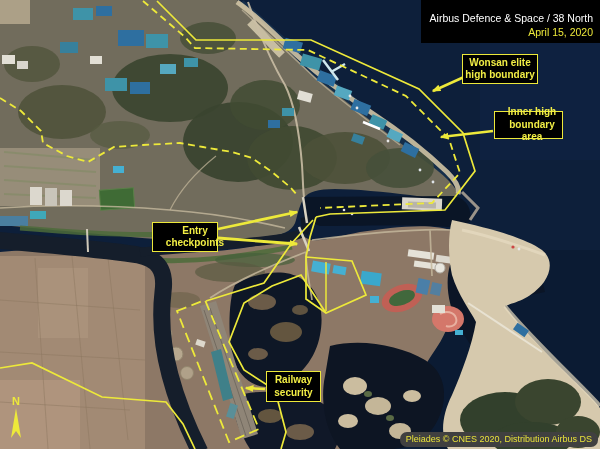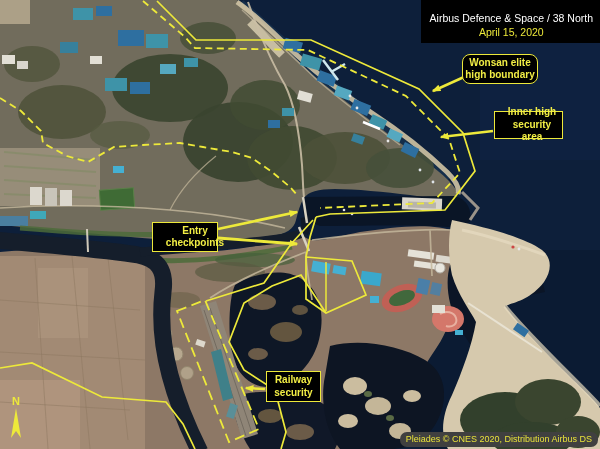--- a/index.html
+++ b/index.html
@@ -12,21 +12,21 @@
     position:absolute;background:#000;border:1.5px solid #ede93a;color:#f2ee45;
     font-weight:bold;font-size:10px;line-height:12.5px;text-align:center;
     display:flex;flex-direction:column;justify-content:center;align-items:center;
     box-sizing:border-box;z-index:30;
   }
   #header-box{
     position:absolute;top:0;right:0;background:#000;color:#fff;
     font-size:10.5px;line-height:13.5px;text-align:right;
     padding:12px 7px 4px 9px;z-index:30;
   }
-  #header-box .date{color:#ede93a;text-align:center;}
+  #header-box .date{color:#ede93a;}
   #attribution{
     position:absolute;right:2px;bottom:2px;background:#404040;color:#e8e23a;
     font-size:9px;line-height:11px;padding:2px 6px;z-index:30;white-space:nowrap;border-radius:7px;
   }
   #north-arrow{
     position:absolute;left:6px;top:396px;width:20px;height:48px;z-index:30;
     color:#ede93a;font-weight:bold;font-size:11px;text-align:center;line-height:11px;
   }
 </style>
 </head>
@@ -267,28 +267,28 @@
     <line x1="464" y1="77" x2="433" y2="91" stroke="#ede93a" stroke-width="2.5" marker-end="url(#ah)"></line>
     <line x1="493" y1="131" x2="441" y2="137" stroke="#ede93a" stroke-width="2.5" marker-end="url(#ah)"></line>
     <line x1="265" y1="389" x2="246" y2="388" stroke="#ede93a" stroke-width="2.5" marker-end="url(#ah)"></line>
   </svg>
 
   <div id="header-box">
     <div>Airbus Defence &amp; Space / 38 North</div>
     <div class="date">April 15, 2020</div>
   </div>
 
-  <div class="ann-label" style="left:462px;top:54px;width:76px;height:30px;border-radius:8px;">
+  <div class="ann-label" style="left:462px;top:54px;width:76px;height:30px;">
     <span>Wonsan elite</span>
     <span>high boundary</span>
   </div>
 
   <div class="ann-label" style="left:494px;top:111px;width:69px;height:28px;padding-left:7px;">
     <span>Inner high</span>
-    <span>security area</span>
+    <span>boundary area</span>
   </div>
 
   <div class="ann-label" style="left:152px;top:222px;width:66px;height:30px;padding-left:20px;">
     <span>Entry</span>
     <span>checkpoints</span>
   </div>
 
   <div class="ann-label" style="left:266px;top:371px;width:55px;height:31px;">
     <span>Railway</span>
     <span>security</span>

